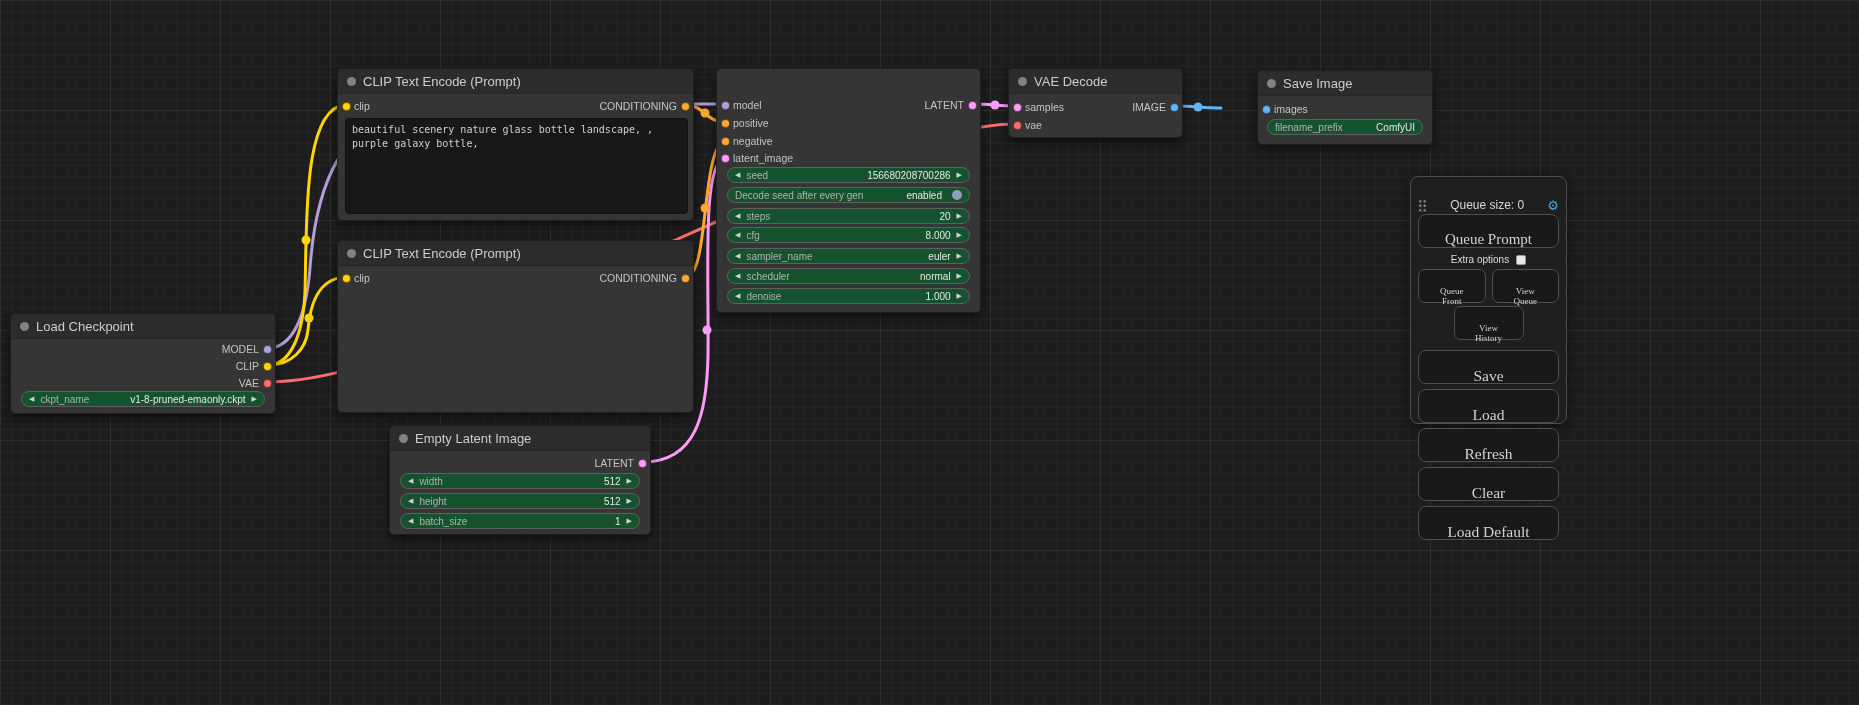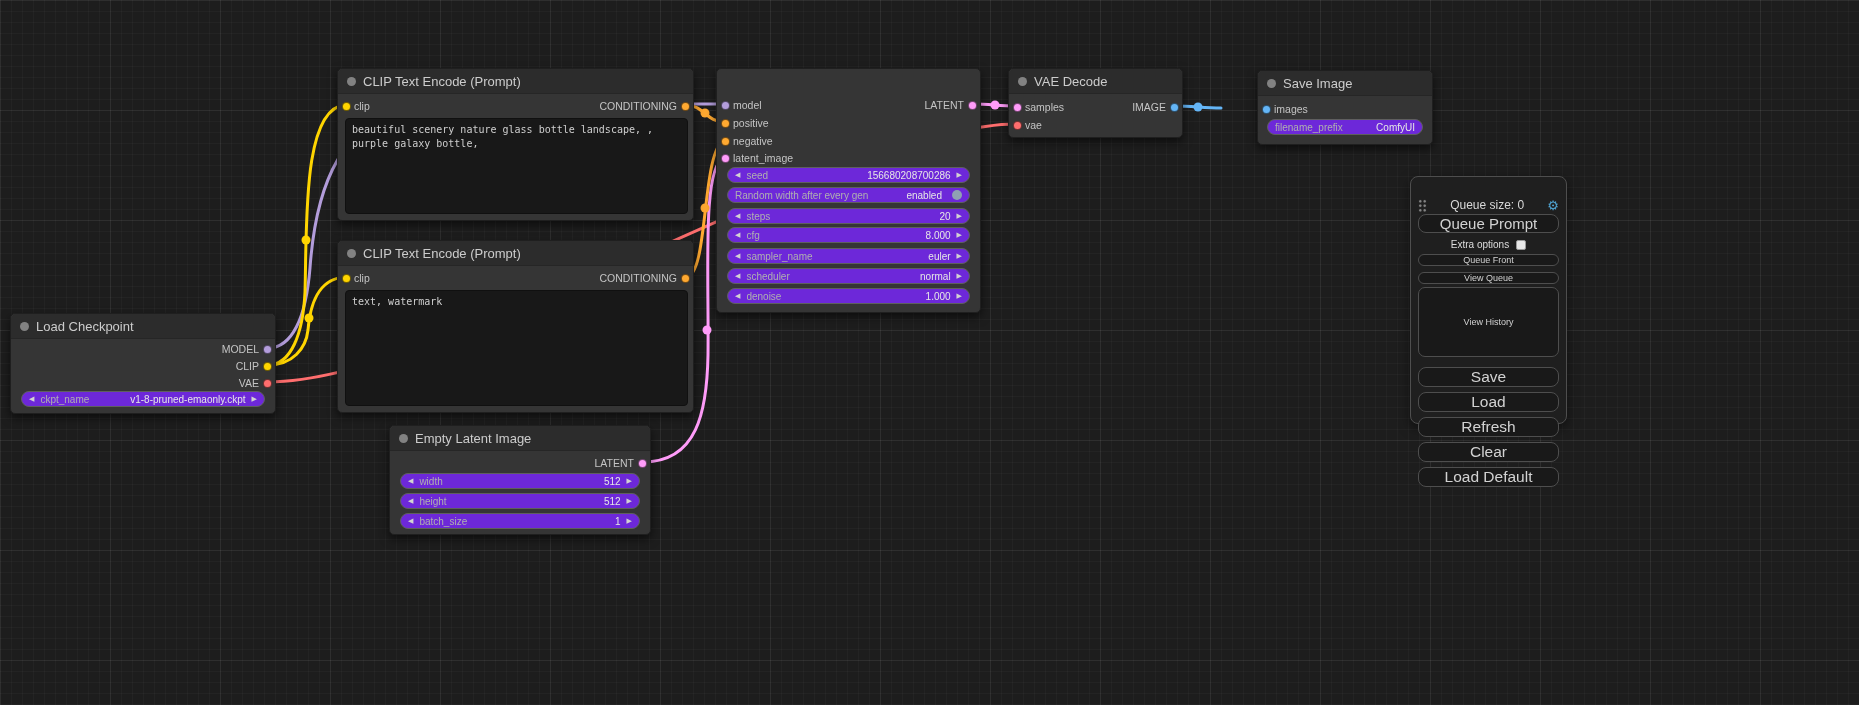--- a/index.html
+++ b/index.html
@@ -29,21 +29,21 @@
   .collapse-dot{width:9px;height:9px;border-radius:50%;flex:0 0 auto;}
   .slot{position:absolute;height:18px;line-height:18px;font-size:10.5px;color:#c4c4c4;white-space:nowrap;}
   .slot.in{left:16px;}
   .slot.out{right:16px;}
   .port{position:absolute;width:9px;height:9px;border-radius:50%;border:1px solid rgba(0,0,0,.55);box-sizing:border-box;}
   .port.in{left:3.5px;}
   .port.out{right:3.5px;}
 
   .widget{
     position:absolute;left:10px;right:10px;height:16px;box-sizing:border-box;
-    background:#6d28d9;border:1px solid #5f5f5f;border-radius:8px;
+    background:#14532d;border:1px solid #5f5f5f;border-radius:8px;
     display:flex;align-items:center;gap:6px;padding:0 7px;font-size:10px;white-space:nowrap;
   }
   .warr{font-size:7px;color:#d2d2d2;line-height:14px;flex:0 0 auto;}
   .wname{color:#b0b0b0;overflow:hidden;}
   .wval{margin-left:auto;color:#e6e6e6;}
   .toggle-dot{width:10px;height:10px;border-radius:50%;flex:0 0 auto;margin-left:4px;}
 
   textarea.prompt{
     position:absolute;box-sizing:border-box;resize:none;
     background:#181818;border:1px solid #101010;border-radius:4px;
@@ -59,27 +59,27 @@
   }
   .menu-header{display:flex;align-items:center;height:18px;margin-bottom:2px;color:#d8d8d8;font-size:12px;margin-top:16px;}
   .queue-size{flex:1;text-align:center;}
   .drag-handle{
     width:9px;height:13px;flex:0 0 auto;
     background:radial-gradient(circle, #8a8a8a 1px, transparent 1.4px) 0 0/4.5px 4.5px;
   }
   .gear{font-size:13px;line-height:13px;cursor:pointer;flex:0 0 auto;}
   .btn{
     background:#191919;border:1px solid #4e4e4e;border-radius:8px;color:#d2d2d2;
-    font-family:Liberation Sans, sans-serif;cursor:pointer;box-sizing:border-box;padding:0;
+    font-family:Liberation Serif, serif;cursor:pointer;box-sizing:border-box;padding:16px;
   }
   .btn.big{height:21px;font-size:15.5px;margin-bottom:5px;width:100%;text-align:center;}
   .btn.qp{height:23px;font-size:15px;margin-bottom:4px;}
   .extra-row{display:flex;align-items:center;justify-content:center;gap:7px;height:14px;margin:2px 0 4px 0;color:#dddddd;font-size:10px;}
   .checkbox{width:10px;height:10px;background:#e8e8e8;border:1px solid #9a9a9a;border-radius:2px;box-sizing:border-box;}
-  .small-row{display:flex;gap:6px;margin-bottom:3px;flex-direction:column;}
+  .small-row{display:flex;gap:6px;margin-bottom:3px;}
   .small-row .btn{flex:1;height:13px;font-size:9px;border-radius:7px;}
   .small-row.center{justify-content:center;margin-bottom:10px;}
   .small-row.center .btn{flex:0 0 70px;}
 </style>
 </head>
 <body>
 
 <svg id="links" width="1859" height="705" viewBox="0 0 1859 705">
   <path d="M268,348 C292,348 306,318 310,268 C315,198 335,105 440,104 C545,103 650,104 724,104" style="stroke: rgb(179, 157, 219);"></path>
   <path d="M268,365 C291,365 303,334 305,292 C307,228 302,108 345,105" style="stroke: rgb(255, 213, 0);"></path>
@@ -135,21 +135,20 @@
 
 <div class="node" style="left:337px;top:240px;width:357px;height:173px">
   <div class="node-title">
     <span class="collapse-dot" style="background-color: rgb(130, 130, 130);"></span>
     <span>CLIP Text Encode (Prompt)</span>
   </div>
   <span class="slot in" style="top:28px">clip</span>
   <span class="slot out" style="top:28px">CONDITIONING</span>
   <span class="port in" style="top: 32.5px; background-color: rgb(255, 213, 0);"></span>
   <span class="port out" style="top: 32.5px; background-color: rgb(255, 169, 49);"></span>
-  <textarea class="prompt" style="left: 7px; top: 49px; width: 343px; height: 116px;" spellcheck="false">text, watermark</textarea>
 </div>
 
 <div class="node" style="left:389px;top:425px;width:262px;height:110px">
   <div class="node-title">
     <span class="collapse-dot" style="background-color: rgb(130, 130, 130);"></span>
     <span>Empty Latent Image</span>
   </div>
   <span class="slot out" style="top:28px">LATENT</span>
   <span class="port out" style="top: 32.5px; background-color: rgb(255, 156, 249);"></span>
   <div class="widget" style="top:47px">
@@ -184,21 +183,21 @@
   <span class="port in" style="top: 84.5px; background-color: rgb(255, 156, 249);"></span>
   <span class="port out" style="top: 31.5px; background-color: rgb(255, 156, 249);"></span>
 
   <div class="widget" style="top:98px">
     <span class="warr">◀</span>
     <span class="wname">seed</span>
     <span class="wval">156680208700286</span>
     <span class="warr">▶</span>
   </div>
   <div class="widget" style="top:118px">
-    <span class="wname">Random width after every gen</span>
+    <span class="wname">Decode seed after every gen</span>
     <span class="wval">enabled</span>
     <span class="toggle-dot" style="background-color: rgb(143, 160, 179);"></span>
   </div>
   <div class="widget" style="top:139px">
     <span class="warr">◀</span>
     <span class="wname">steps</span>
     <span class="wval">20</span>
     <span class="warr">▶</span>
   </div>
   <div class="widget" style="top:158px">

